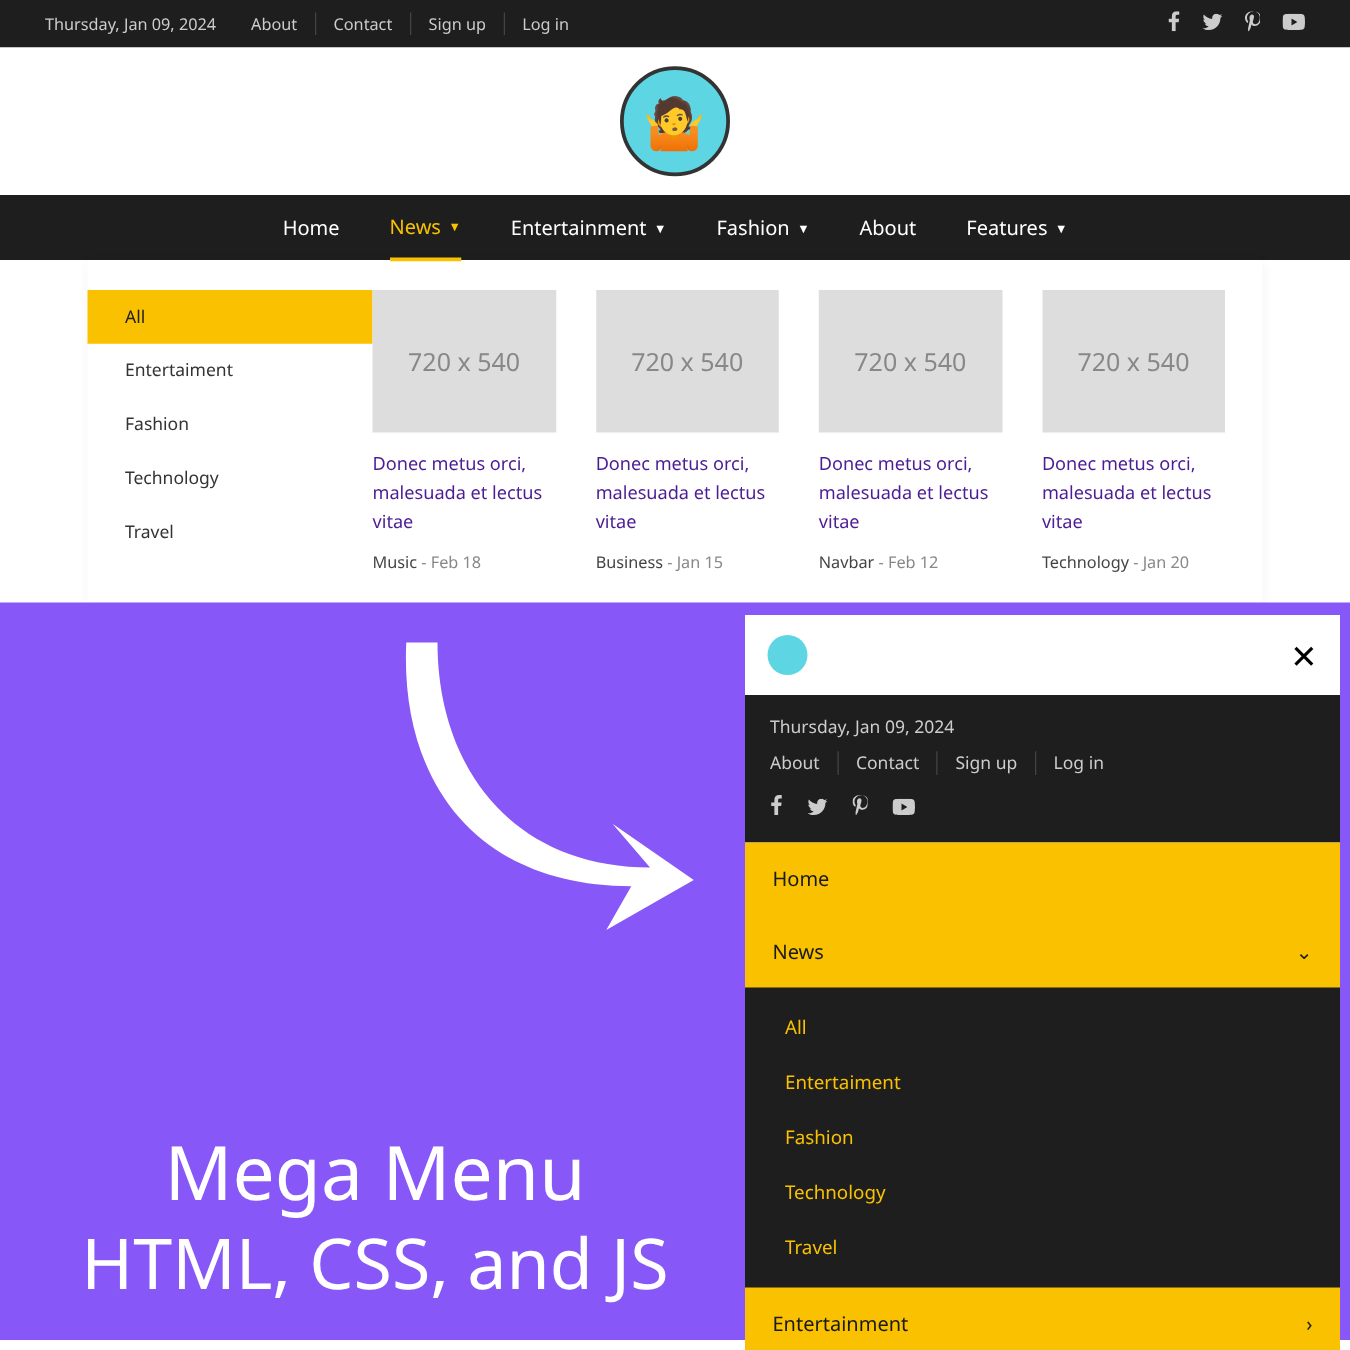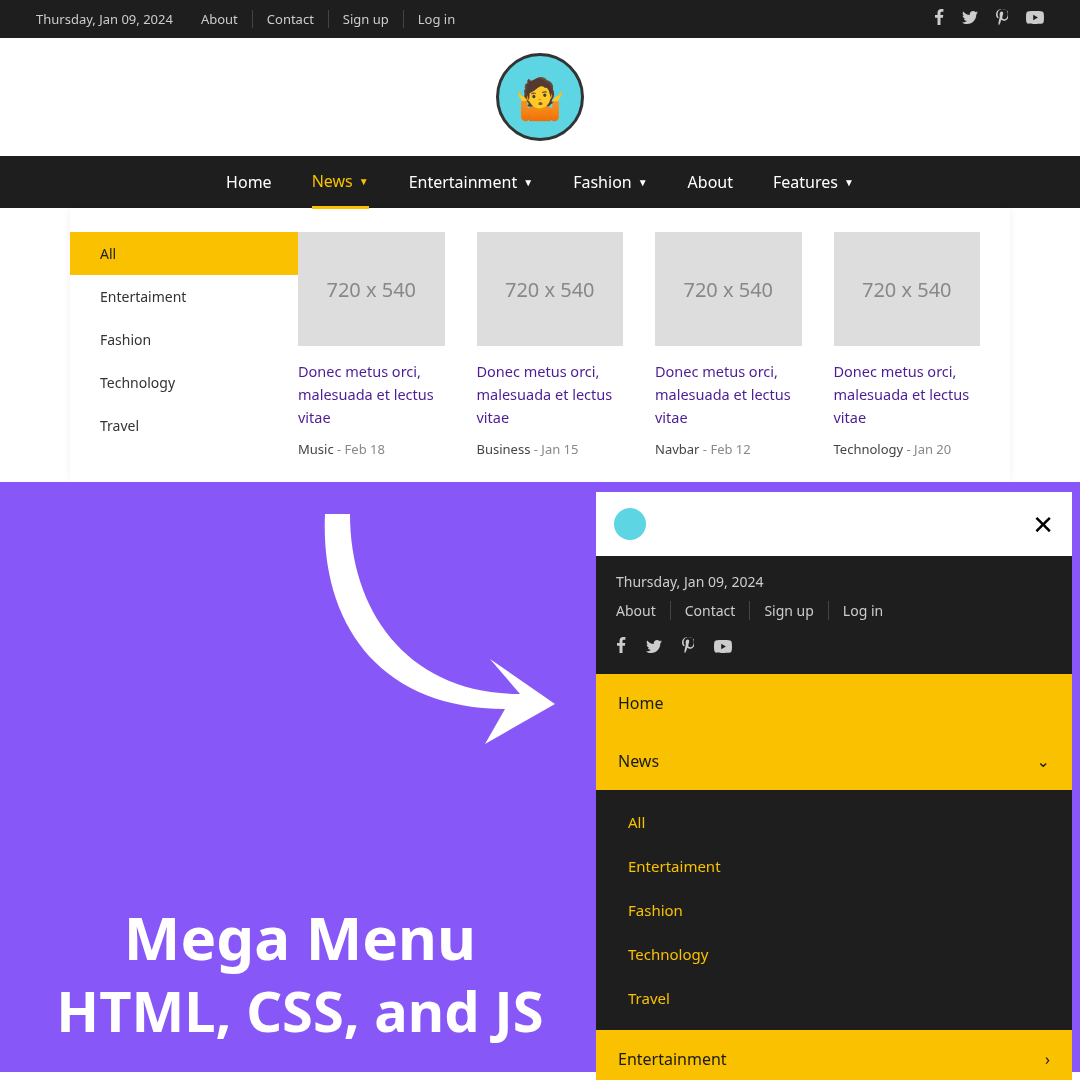--- a/index.html
+++ b/index.html
@@ -21,21 +21,21 @@
 .mega-side-item{padding:12px 30px;font-size:14px;color:#333;cursor:pointer}
 .mega-side-item.active{background:#f9c100;color:#222}
 .mega-cards{flex:1;display:flex;gap:32px;padding-right:30px}
 .card{flex:1}
 .card-img{background:#ddd;height:114px;display:flex;align-items:center;justify-content:center;color:#888;font-size:20px;margin-bottom:14px}
 .card-title{font-size:14.5px;color:#4c1d95;line-height:1.6;margin-bottom:10px}
 .card-meta{font-size:13px;color:#888}
 .card-meta b{color:#444;font-weight:400}
 .bottom{position:relative;height:590px;background:#8757f7;display:flex}
 .arrow{position:absolute;left:290px;top:12px;width:280px;height:260px}
-.big-text{position:absolute;left:0;right:480px;bottom:30px;color:#fff;font-weight:700;text-align:center;line-height:1.1}
+.big-text{position:absolute;left:0;right:480px;bottom:30px;color:#fff;font-weight:400;text-align:center;line-height:1.1}
 .big-text .l1{font-size:60px;margin-bottom:10px}
 .big-text .l2{font-size:60px;margin-bottom:10px}
 .big-text .l3{font-size:56px}
 .mobile{position:absolute;right:8px;top:10px;width:476px;background:#fff}
 .m-head{display:flex;justify-content:space-between;align-items:center;padding:14px 18px}
 .m-logo{width:32px;height:32px;border-radius:50%;background:#5dd5e3}
 .m-close{font-size:26px;font-weight:300}
 .m-dark{background:#1e1e1e;padding:16px 20px;color:#ccc;font-size:14px}
 .m-date{margin-bottom:10px}
 .m-links{display:flex;gap:14px;margin-bottom:14px}

